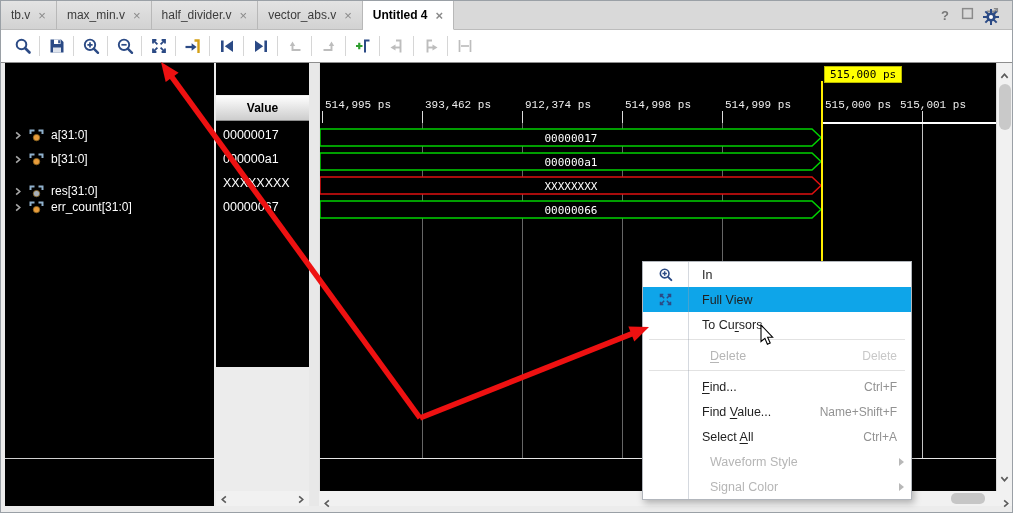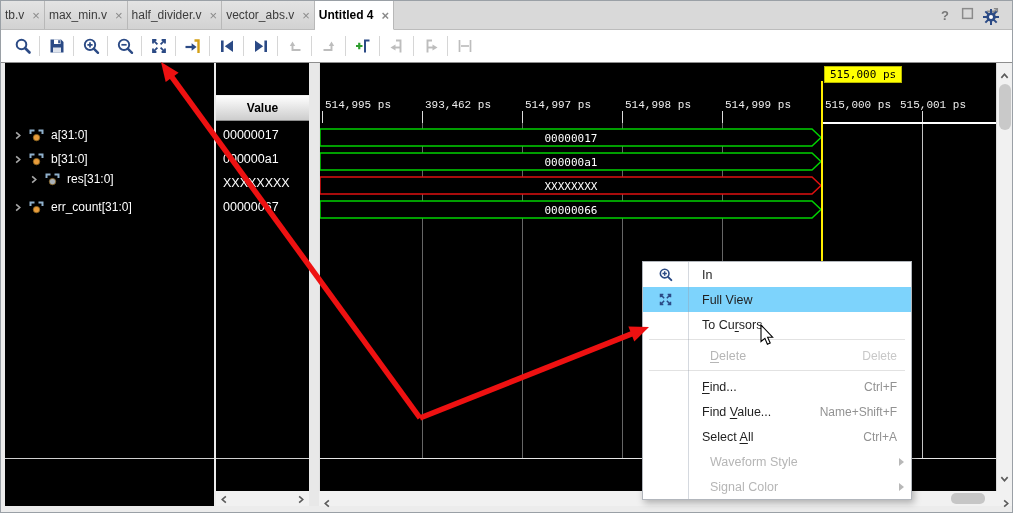--- a/index.html
+++ b/index.html
@@ -2,36 +2,36 @@
 <html><head>
 <meta charset="utf-8">
 <style>
   html,body{margin:0;padding:0;background:#f4f4f4;}
   *{box-sizing:border-box;}
   .app{position:relative;width:1013px;height:513px;border:1px solid #9aa0a6;background:#ececec;
        font-family:"Liberation Sans",sans-serif;overflow:hidden;}
   
   .tabbar{position:absolute;left:0;top:0;right:0;height:29px;background:#d9d9d9;
           border-bottom:1px solid #bcbcbc;display:flex;align-items:stretch;}
-  .tab{display:flex;align-items:center;gap:8px;padding:0 4px;border-right:1px solid #b8b8b8;
+  .tab{display:flex;align-items:center;gap:8px;padding:0 10px;border-right:1px solid #b8b8b8;
        font-size:12px;color:#3c3c3c;background:linear-gradient(#e3e3e3,#d2d2d2);white-space:nowrap;}
   .tab.active{background:#fff;font-weight:bold;color:#000;margin-bottom:-1px;border-bottom:1px solid #fff;}
   .tab-close{color:#8a8a8a;font-size:13px;line-height:1;}
   .win-controls{margin-left:auto;display:flex;align-items:center;gap:12px;padding-right:12px;color:#777;}
   .help-glyph{font-size:13px;font-weight:bold;color:#777;}
   
   .toolbar{position:absolute;left:0;top:29px;right:0;height:33px;background:#fff;
            border-bottom:1px solid #8e8e8e;display:flex;align-items:center;padding-left:8px;}
   .tb-btn{width:27px;height:26px;display:flex;align-items:center;justify-content:center;flex:0 0 auto;}
   .tb-btn svg{width:18px;height:18px;}
   .tb-sep{width:1px;height:20px;background:#d6d6d6;margin:0 3px;flex:0 0 auto;}
   .gear{position:absolute;right:12px;top:7px;width:18px;height:18px;}
   
   .name-panel{position:absolute;left:4px;top:62px;width:209px;height:443px;background:#000;overflow:hidden;}
-  .value-panel{position:absolute;left:215px;top:62px;width:93px;height:428px;background:#000;overflow:hidden;}
+  .value-panel{position:absolute;left:215px;top:62px;width:93px;height:304px;background:#000;overflow:hidden;}
   .splitter{position:absolute;left:308px;top:62px;width:10px;height:443px;background:#e8e8e8;}
   .panel-header{position:absolute;left:0;right:0;top:32px;height:26px;
       background:linear-gradient(#fefefe,#cdcdcd);border-top:1px solid #f2f2f2;border-bottom:1px solid #8d8d8d;
       color:#000;font-weight:bold;font-size:12px;display:flex;align-items:center;}
   .panel-header.name{padding-left:14px;}
   .panel-header.value{justify-content:center;}
   .sig-row{position:absolute;left:0;right:0;height:24px;display:flex;align-items:center;color:#fff;font-size:12px;}
   .chev{margin-left:8px;display:flex;}
   .sig-icon{margin-left:7px;display:flex;}
   .sig-label{margin-left:7px;}
@@ -62,21 +62,21 @@
       display:flex;align-items:center;justify-content:space-between;padding:0 4px;}
   .hscroll-wave{position:absolute;left:318px;top:490px;width:694px;height:15px;background:#f1f1f1;}
   .hw-left{position:absolute;left:4px;top:3px;}
   .hw-right{position:absolute;right:3px;top:3px;}
   .hw-thumb{position:absolute;left:632px;top:2px;width:34px;height:11px;background:#c6c6c6;border-radius:5px;}
   
   .context-menu{position:absolute;left:641px;top:260px;width:270px;background:#fff;
       border:1px solid #b2b6bc;box-shadow:2px 3px 7px rgba(0,0,0,.28);z-index:30;}
   .menu-gutter-line{position:absolute;left:45px;top:0;bottom:0;width:1px;background:rgba(150,160,175,.4);z-index:2;}
   .menu-item{height:25px;display:flex;align-items:center;font-size:12.5px;color:#1f1f1f;position:relative;}
-  .menu-item.hl{background:#7dd3fc;}
+  .menu-item.hl{background:#0ea5e9;}
   .menu-item.disabled{color:#b6b6b6;margin-left:8px;}
   .mi-icon{width:45px;display:flex;justify-content:center;align-items:center;flex:0 0 auto;}
   .mi-icon svg{width:15px;height:15px;}
   .mi-label{margin-left:14px;white-space:nowrap;}
   .mi-label u{text-underline-offset:2px;}
   .mi-short{margin-left:auto;margin-right:14px;color:#929292;font-size:12px;}
   .menu-item.disabled .mi-short{color:#c8c8c8;}
   .mi-sub{position:absolute;right:7px;top:50%;margin-top:-4px;width:0;height:0;
       border-left:5px solid #b8b8b8;border-top:4px solid transparent;border-bottom:4px solid transparent;}
   .menu-sep{height:6px;position:relative;}
@@ -298,21 +298,21 @@
             </svg>
           </span>
           <span class="sig-icon">
             <svg width="15" height="13" viewBox="0 0 15 13">
               <path d="M1.5 5 V1.5 H5.5 M9.5 1.5 H13.5 V5" fill="none" stroke="#8fb0cc" stroke-width="2"></path>
               <circle cx="7.5" cy="8.6" r="3.2" fill="#e89c3c" stroke="#8a6420" stroke-width="0.8"></circle>
             </svg>
           </span>
           <span class="sig-label">b[31:0]</span>
         </div>
-        <div class="sig-row" style="top: 104px; padding-left: 16px;">
+        <div class="sig-row" style="top: 116px;">
           <span class="chev">
             <svg width="9" height="9" viewBox="0 0 10 10" style="transform:rotate(180deg)">
               <path d="M6.5 1.5 L2.5 5 L6.5 8.5" fill="none" stroke="#a8a8a8" stroke-width="1.8"></path>
             </svg>
           </span>
           <span class="sig-icon">
             <svg width="15" height="13" viewBox="0 0 15 13">
               <path d="M1.5 5 V1.5 H5.5 M9.5 1.5 H13.5 V5" fill="none" stroke="#8fb0cc" stroke-width="2"></path>
               <circle cx="7.5" cy="8.6" r="3.2" fill="#a8b0b8" stroke="#8a6420" stroke-width="0.8"></circle>
             </svg>
@@ -352,21 +352,21 @@
 
   <div class="splitter"></div>
 
   <div class="wave-panel" id="wave-panel">
     <div class="cursor-flag">515,000 ps</div>
     <div id="timeline">
         <span class="tl-label" style="left: 5px;">514,995 ps</span>
         <span class="tl-tick" style="left: 2px;"></span>
         <span class="tl-label" style="left: 105px;">393,462 ps</span>
         <span class="tl-tick" style="left: 102px;"></span>
-        <span class="tl-label" style="left: 205px;">514,997 ps</span>
+        <span class="tl-label" style="left: 205px;">912,374 ps</span>
         <span class="tl-tick" style="left: 202px;"></span>
         <span class="tl-label" style="left: 305px;">514,998 ps</span>
         <span class="tl-tick" style="left: 302px;"></span>
         <span class="tl-label" style="left: 405px;">514,999 ps</span>
         <span class="tl-tick" style="left: 402px;"></span>
         <span class="tl-label" style="left: 505px;">515,000 ps</span>
         <span class="tl-tick" style="left: 502px;"></span>
         <span class="tl-label" style="left: 580px;">515,001 ps</span>
         <span class="tl-tick" style="left: 602px;"></span>
       </div>

